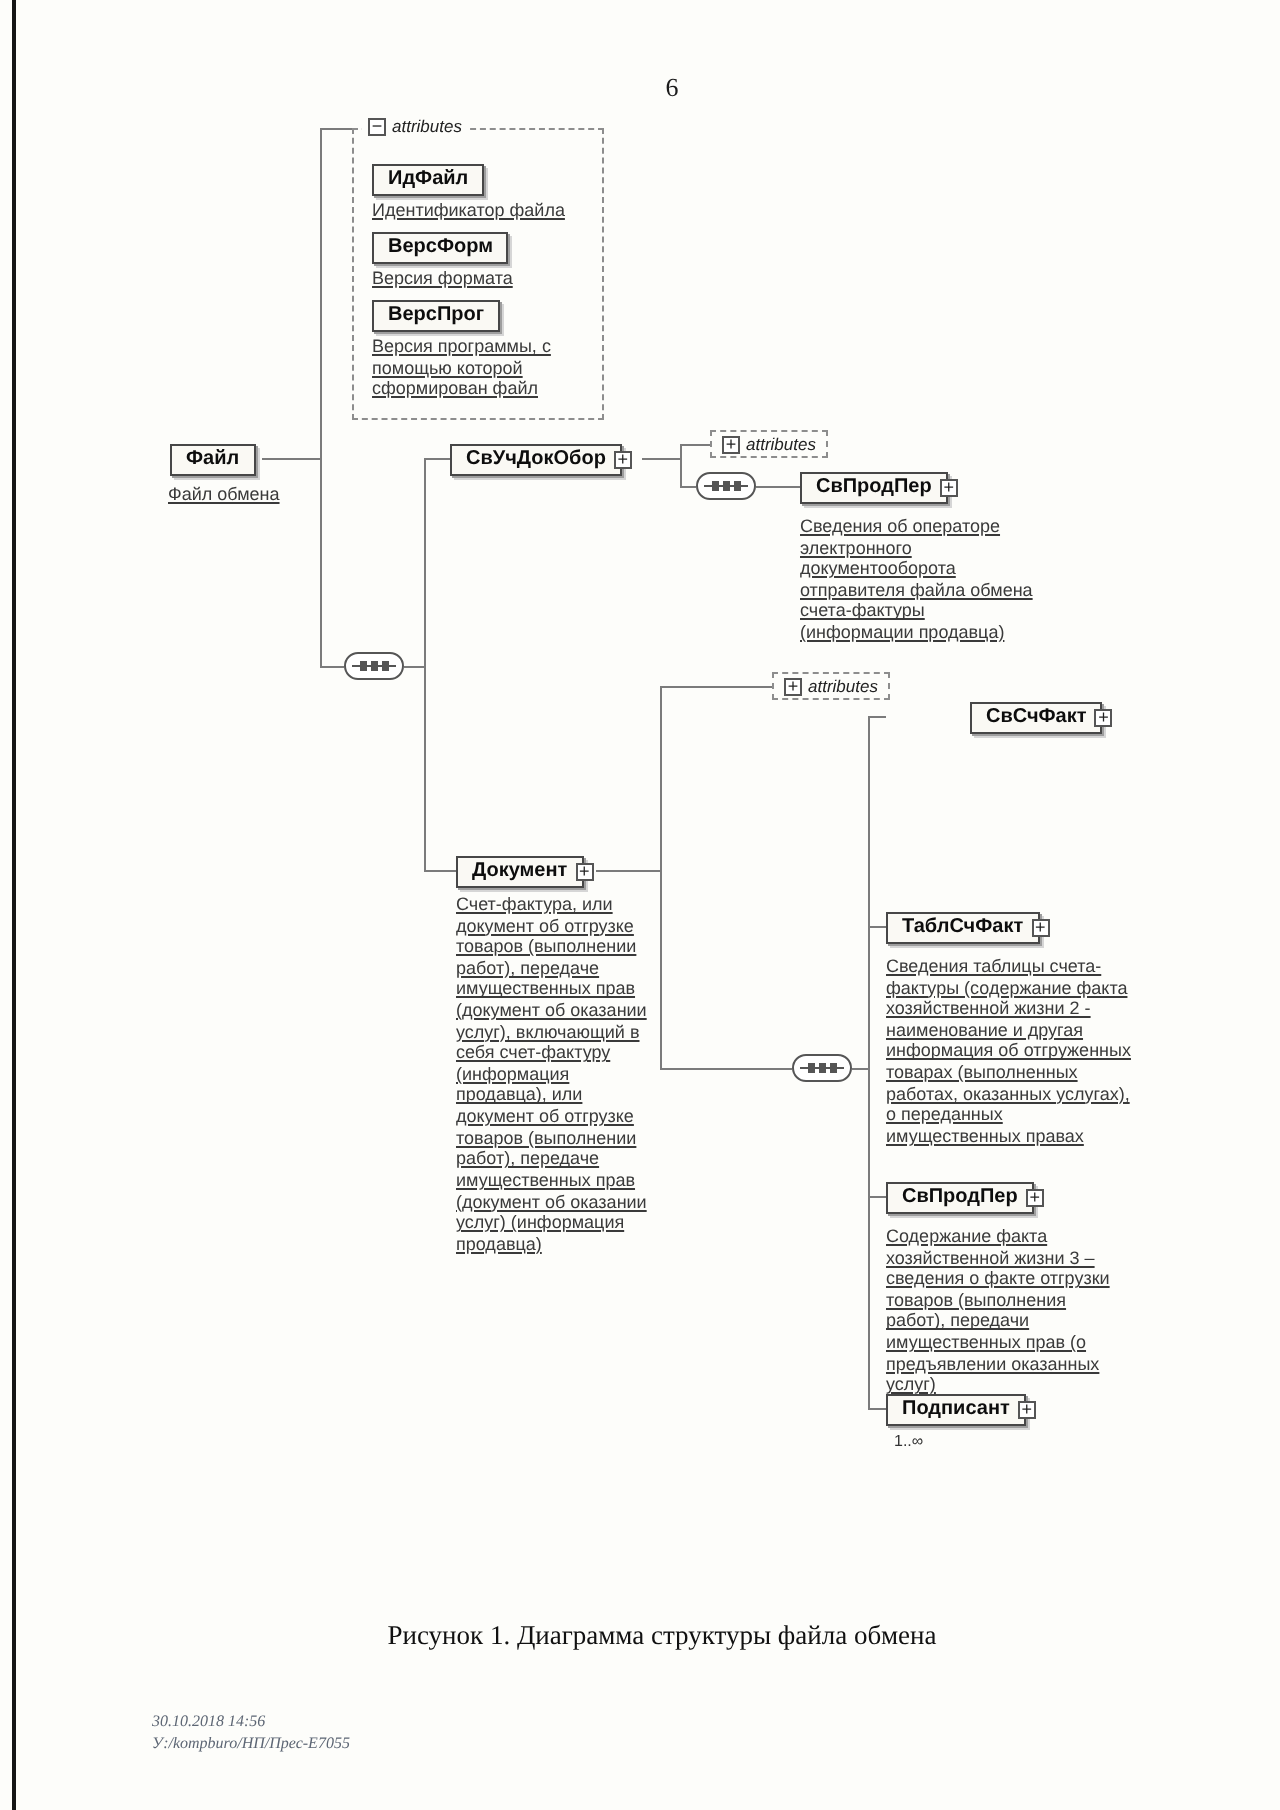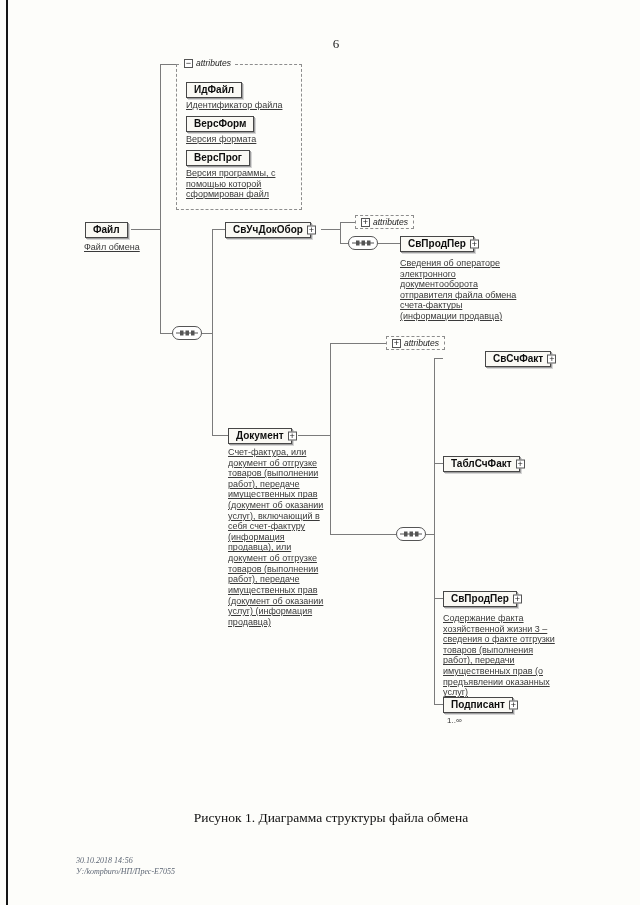--- a/index.html
+++ b/index.html
@@ -168,20 +168,21 @@
 
   <div class="node" style="left:458px;top:351px;margin-left:27px;">
     <span>СвСчФакт</span>
     <span class="plus">+</span>
   </div>
 
   <div class="node" style="left:443px;top:456px;">
     <span>ТаблСчФакт</span>
     <span class="plus">+</span>
   </div>
+  <div class="ann" style="left:443px;top:478px;width:124px;">Сведения таблицы счета-фактуры (содержание факта хозяйственной жизни 2 - наименование и другая информация об отгруженных товарах (выполненных работах, оказанных услугах), о переданных имущественных правах</div>
 
   <div class="node" style="left:443px;top:591px;">
     <span>СвПродПер</span>
     <span class="plus">+</span>
   </div>
   <div class="ann" style="left:443px;top:613px;width:122px;">Содержание факта хозяйственной жизни 3 – сведения о факте отгрузки товаров (выполнения работ), передачи имущественных прав (о предъявлении оказанных услуг)</div>
 
   <div class="node repeat" style="left:443px;top:697px;">
     <span>Подписант</span>
     <span class="plus">+</span>

